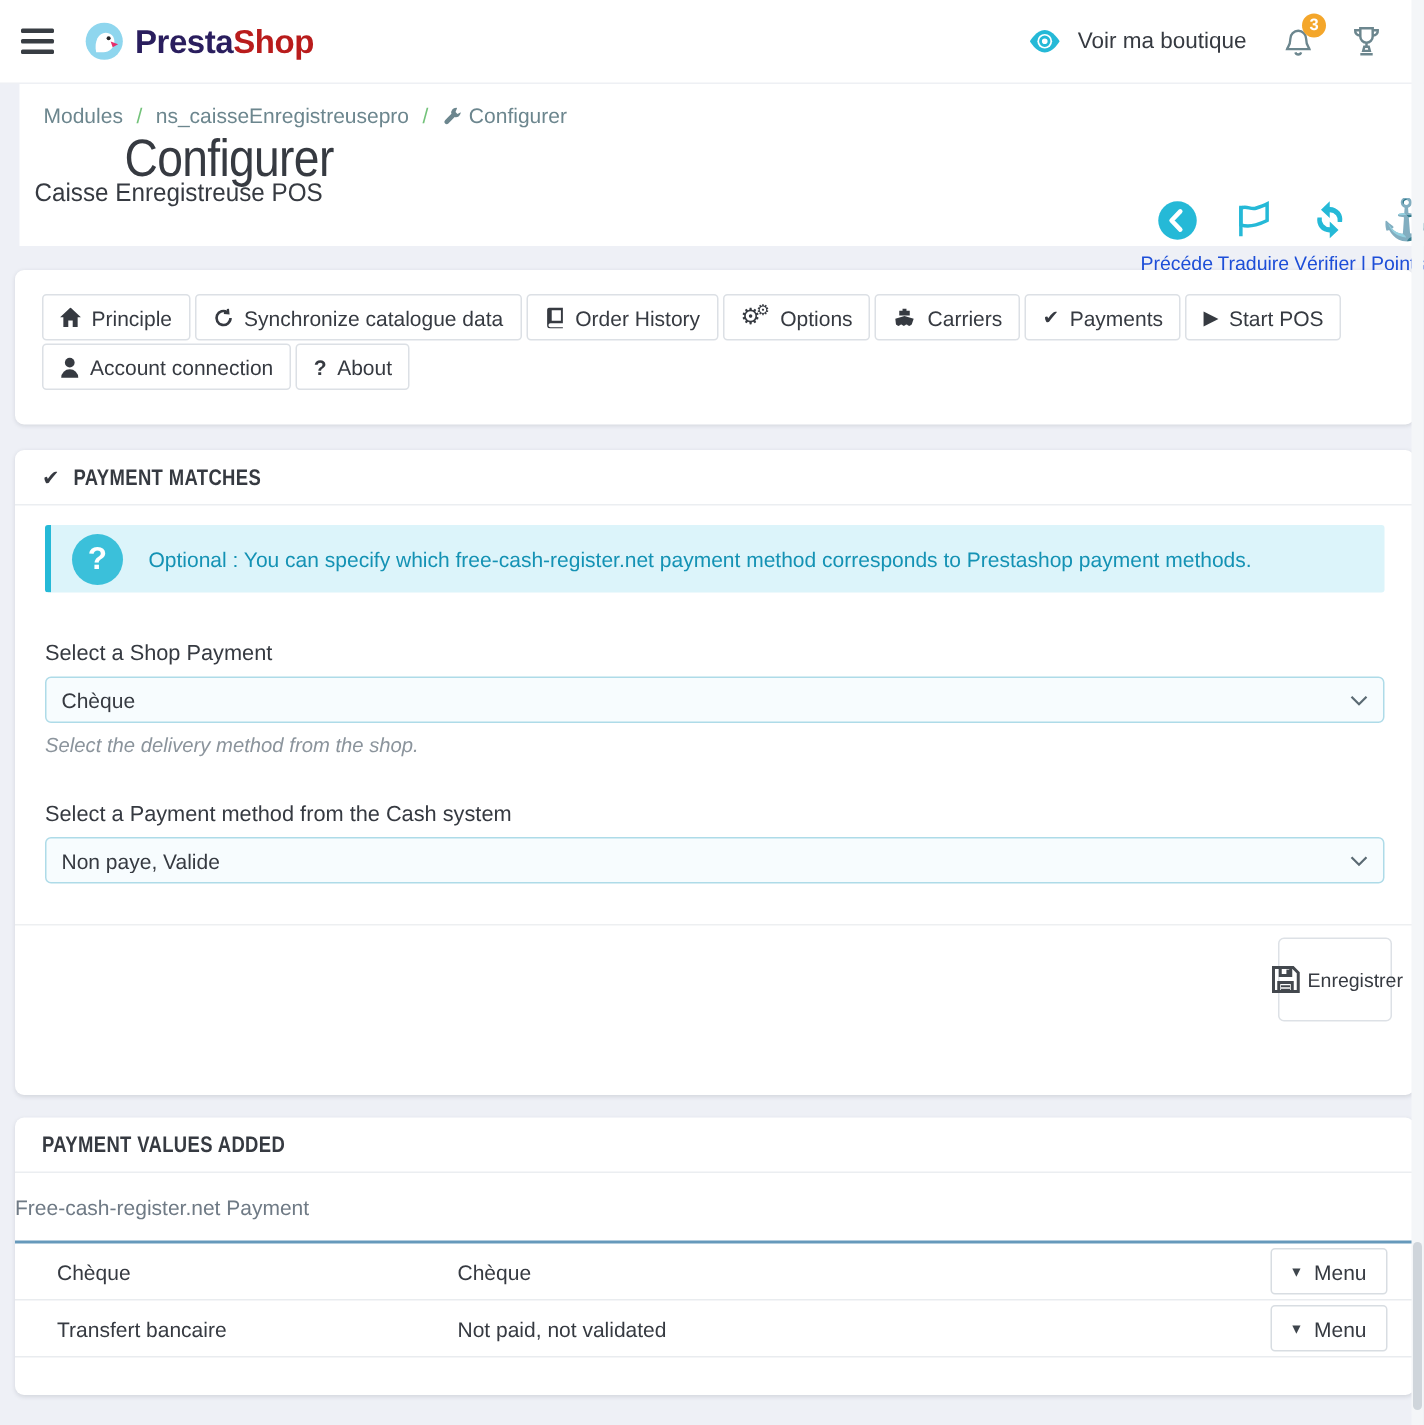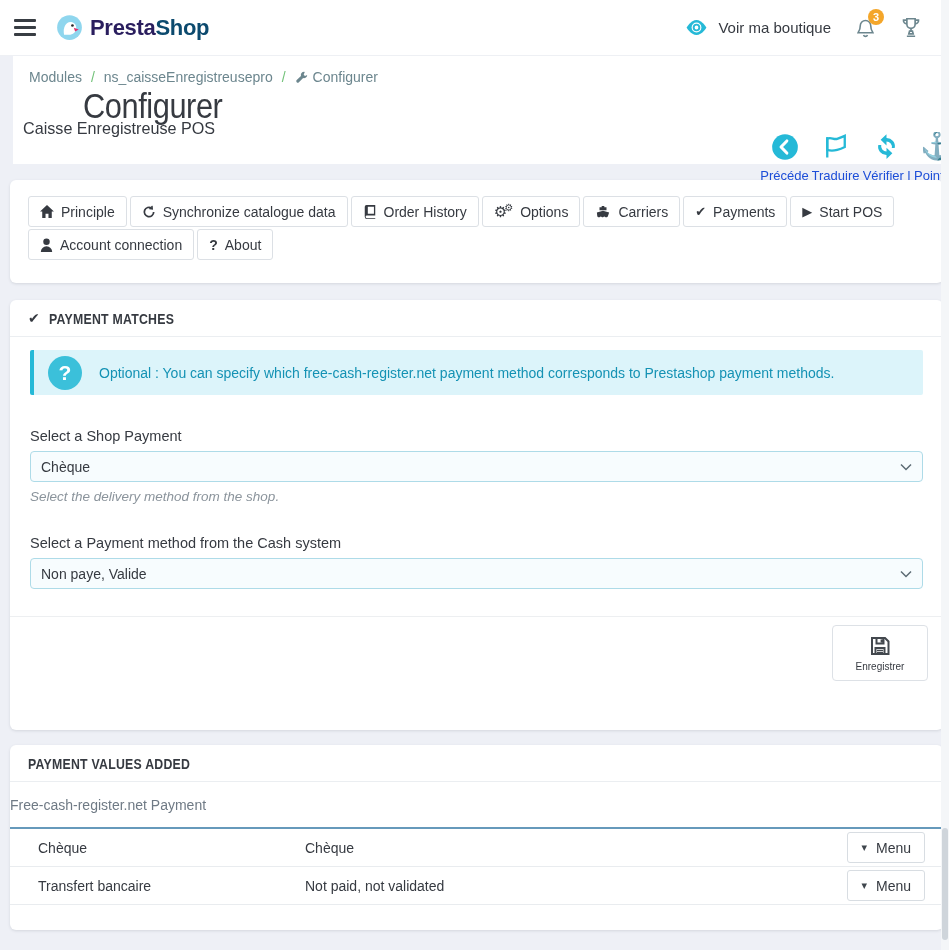--- a/index.html
+++ b/index.html
@@ -10,21 +10,21 @@
     position:relative; overflow:hidden;
   }
   
   .topbar { height:56px; background:#fff; display:flex; align-items:center;
             padding-left:14px; border-bottom:1px solid #eef0f4; }
   .burger { width:22px; display:flex; flex-direction:column; gap:4px; margin-right:20px; cursor:pointer; }
   .burger span { height:3px; background:#383d43; border-radius:1px; }
   .brand { display:flex; align-items:center; gap:7px; cursor:pointer; }
   .brand-name { font-size:22px; font-weight:700; letter-spacing:-.3px; }
   .brand-part1 { color:#2a1e5e; }
-  .brand-part2 { color:#0c4a6e; }
+  .brand-part2 { color:#b91c1c; }
   .search-wrap { margin-left:36px; position:relative; }
   .search-input { width:248px; height:31px; border:1px solid #c6ccd4; border-radius:17px;
                   padding:0 12px 0 36px; font-size:14px; color:#4a545e; outline:none;
                   font-family:inherit; background:#fff; }
   .search-input::placeholder { font-style:italic; color:#99a1aa; }
   .search-icon { position:absolute; left:11px; top:7px; color:#6c868e; }
   .topbar-right { margin-left:auto; display:flex; align-items:center; gap:24px; padding-right:27px; }
   .shop-link { display:flex; align-items:center; gap:10px; font-size:15px; cursor:pointer; }
   .eye-icon { color:#25b9d7; display:flex; }
   .icon-gray { color:#6c868e; display:flex; cursor:pointer; }
@@ -83,24 +83,24 @@
   .lbl1 { margin-top:33px; }
   .lbl2 { margin-top:31px; }
   .select-wrap { position:relative; margin-top:7px; }
   select.ctl { width:100%; height:31px; appearance:none; -webkit-appearance:none;
                border:1px solid #aedbe8; background:#f7fcfe; border-radius:4px;
                padding:0 32px 0 10px; font-size:14px; color:#363a41; font-family:inherit;
                outline:none; cursor:pointer; }
   .sel-chev { position:absolute; right:11px; top:12px; pointer-events:none; color:#5c6b74; display:flex; }
   .form-help { margin-top:7px; font-size:13.5px; font-style:italic; color:#8b949c; }
   .panel-foot { margin-top:27px; border-top:1px solid #edeff1; position:relative; height:72px; }
-  .save-btn { position:absolute; top:8px; right:15px; width:96px; height:56px;
+  .save-btn { position:absolute; top:8px; right:15px; width:76px; height:56px;
               border:1px solid #dde1e6; border-radius:4px; background:#fff; cursor:pointer;
-              display:flex; flex-direction:column; align-items:center; justify-content:center;
-              gap:3px; font-size:10px; color:#363a41; font-family:inherit; }
+              display:flex; flex-direction:row; align-items:center; justify-content:center;
+              gap:3px; font-size:13px; color:#363a41; font-family:inherit; }
   .save-btn .ic { display:flex; color:#43484e; }
   
   #panel-pv { top:745px; height:185px; }
   .trow { display:grid; grid-template-columns:295px 1fr 126px; align-items:center; }
   .thead-row { height:47px; border-bottom:2px solid #6699bb; color:#6f7a85; font-size:14px; }
   .data-row { height:38px; border-bottom:1px solid #e9ecef; font-size:14px; color:#363a41; }
   .cell-1 { padding-left:28px; }
   .cell-3 { justify-self:end; padding-right:18px; }
   .menu-btn { display:inline-flex; align-items:center; gap:9px; height:31px; padding:0 13px;
               border:1px solid #d8dde2; border-radius:3px; background:#fff; font-size:14px;

